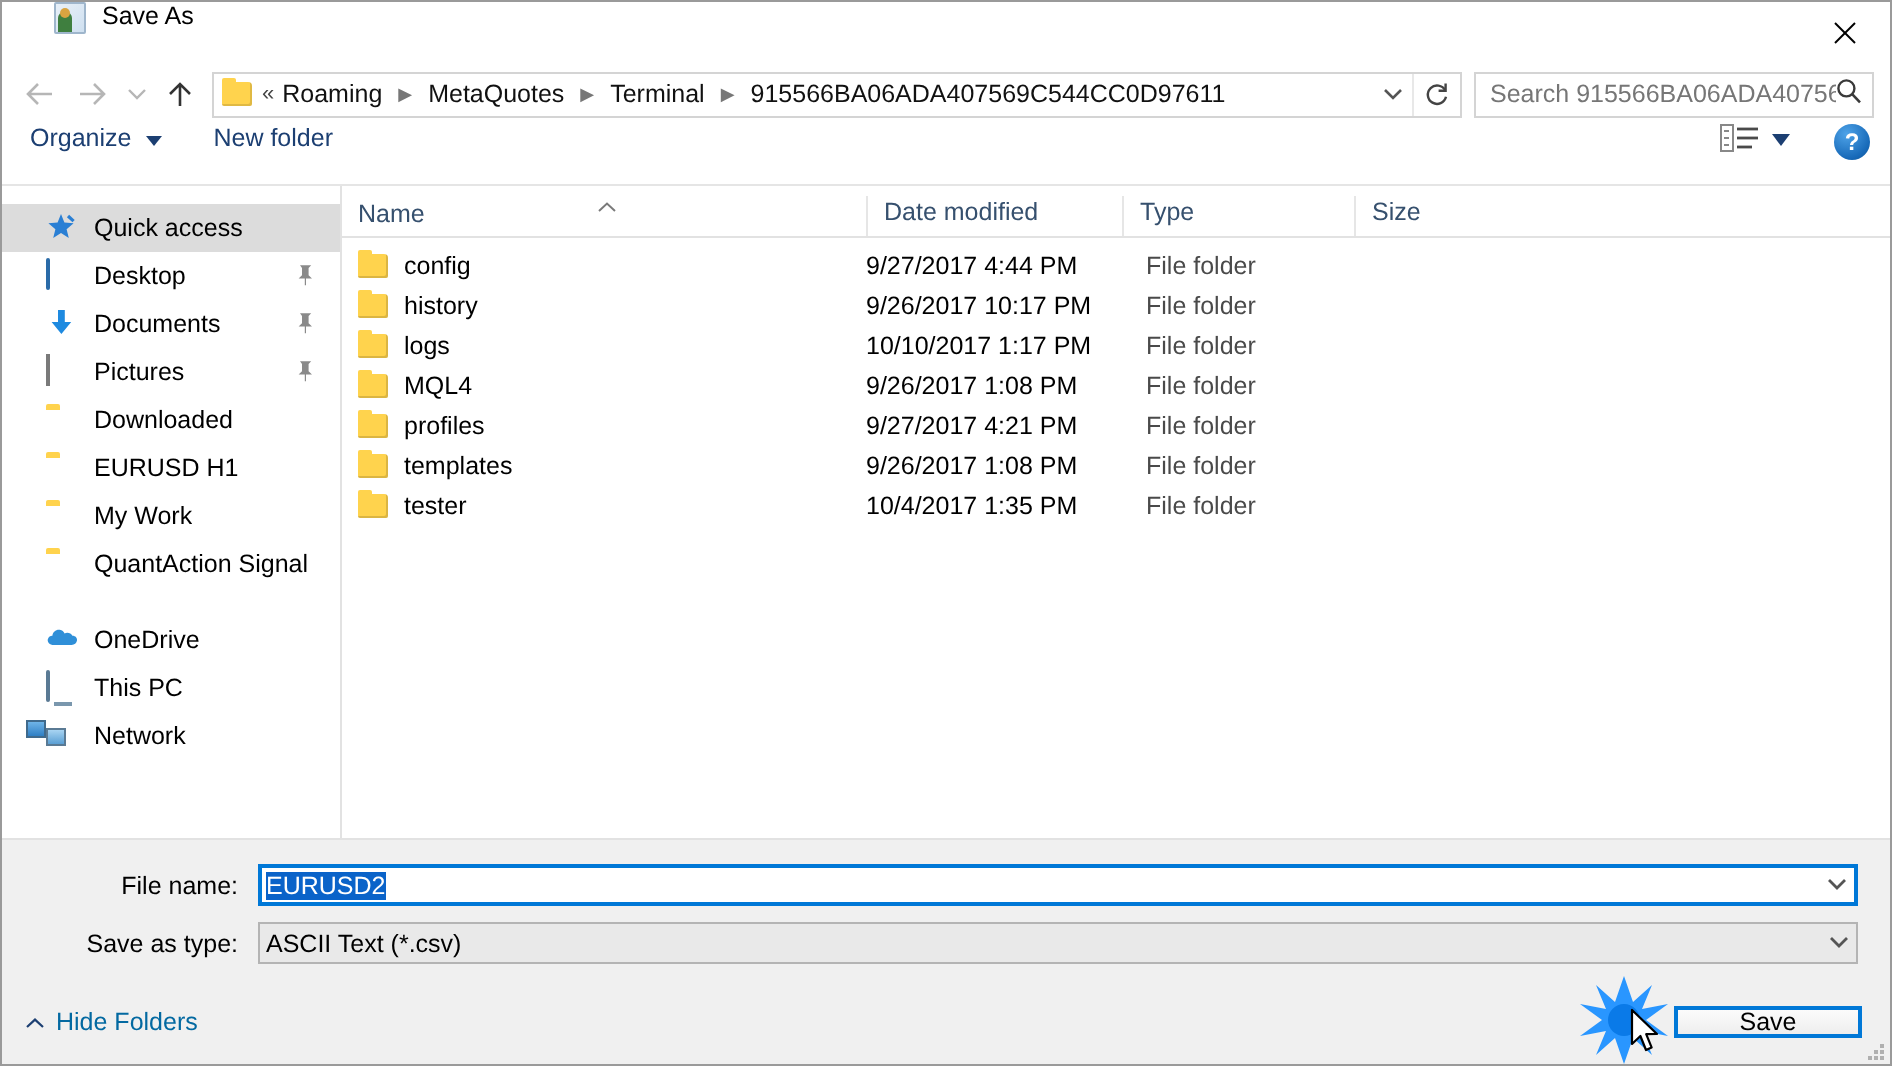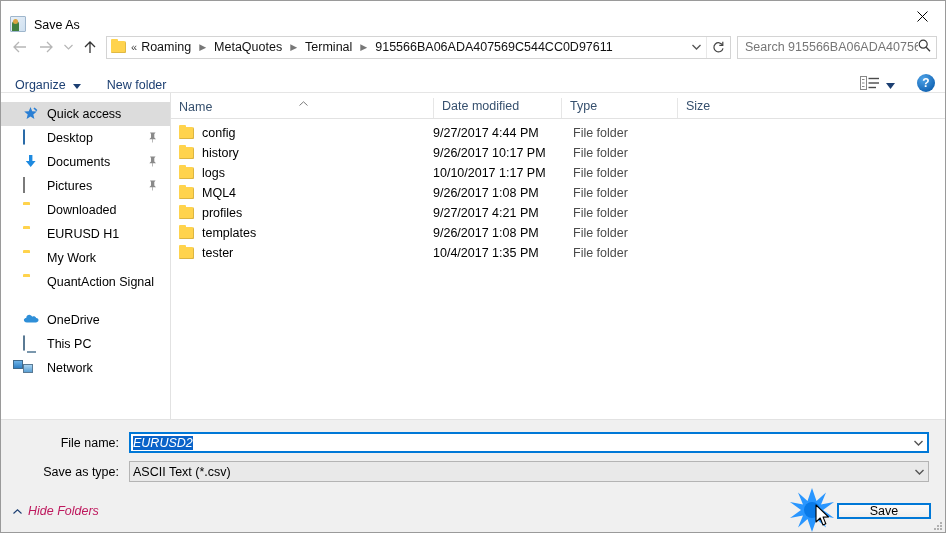--- a/index.html
+++ b/index.html
@@ -17,22 +17,22 @@
     width: 946px; height: 533px;
     background: #ffffff;
     border: 1px solid #9a9a9a;
     display: flex; flex-direction: column;
   }
 
   
   .titlebar {
     height: 31px; min-height: 31px;
     background: #ffffff;
-    display: flex; align-items: flex-end;
-    padding-left: 9px;
+    display: flex; align-items: flex-start;
+    padding-left: 26px;
     position: relative;
   }
   .title-icon {
     width: 16px; height: 16px;
     margin-right: 8px;
     position: relative;
     background: linear-gradient(135deg,#e8f0f8 0%, #cfe0f0 100%);
     border: 1px solid #9fb6cc;
     border-radius: 1px;
   }
@@ -138,21 +138,21 @@
   }
   .searchbox .ph {
     flex: 1; font-size: 12.5px; color: #767676;
     white-space: nowrap; overflow: hidden;
   }
   .search-icon { color: #3a3a3a; }
 
   
   .cmdbar {
     height: 31px; min-height: 31px;
-    display: flex; align-items: flex-end;
+    display: flex; align-items: flex-start;
     padding: 0 10px 0 14px;
     border-bottom: 1px solid #e5e5e5;
     background: #ffffff;
   }
   .cmd-item {
     font-size: 12.5px; color: #1c3f72;
     display: flex; align-items: center;
     margin-right: 26px;
   }
   .cmd-caret {
@@ -325,37 +325,37 @@
     border: 1px solid #a0a0a0;
     background: #ffffff;
     display: flex; align-items: center;
     padding-left: 3px;
     font-size: 12.5px;
   }
   .combo.focused { border: 2px solid #0078d7; padding-left: 2px; }
   .combo.readonly { background: #e9e9e9; border: 1px solid #b4b4b4; }
   .combo-val { flex: 1; white-space: nowrap; overflow: hidden; }
   .sel-text {
-    background: #0a63c9; color: #ffffff; padding: 1px 0px; font-style: italic;
+    background: #0a63c9; color: #ffffff; padding: 1px 0px;
   }
   .combo-caret {
     width: 18px; text-align: center; color: #555; font-size: 10px;
   }
 
   
   .footer {
     height: 42px; min-height: 42px;
     background: #f0f0f0;
     display: flex; align-items: center;
     padding: 0 14px 0 12px;
     position: relative;
   }
   .hide-folders {
     display: flex; align-items: center;
-    font-size: 12.5px; color: #be185d; font-style: italic;
+    font-size: 12.5px; color: #0369a1;
   }
   .hf-caret { margin-right: 6px; color: #1c3f72; font-size: 9px; }
   .footer-spacer { flex: 1; }
   .btn {
     width: 94px; height: 16px;
     font-size: 12.5px; color: #000;
     background: linear-gradient(#fcfcfc,#f0f0f0);
     border: 1px solid #adadad;
     display: flex; align-items: center; justify-content: center;
     margin-left: 10px;

